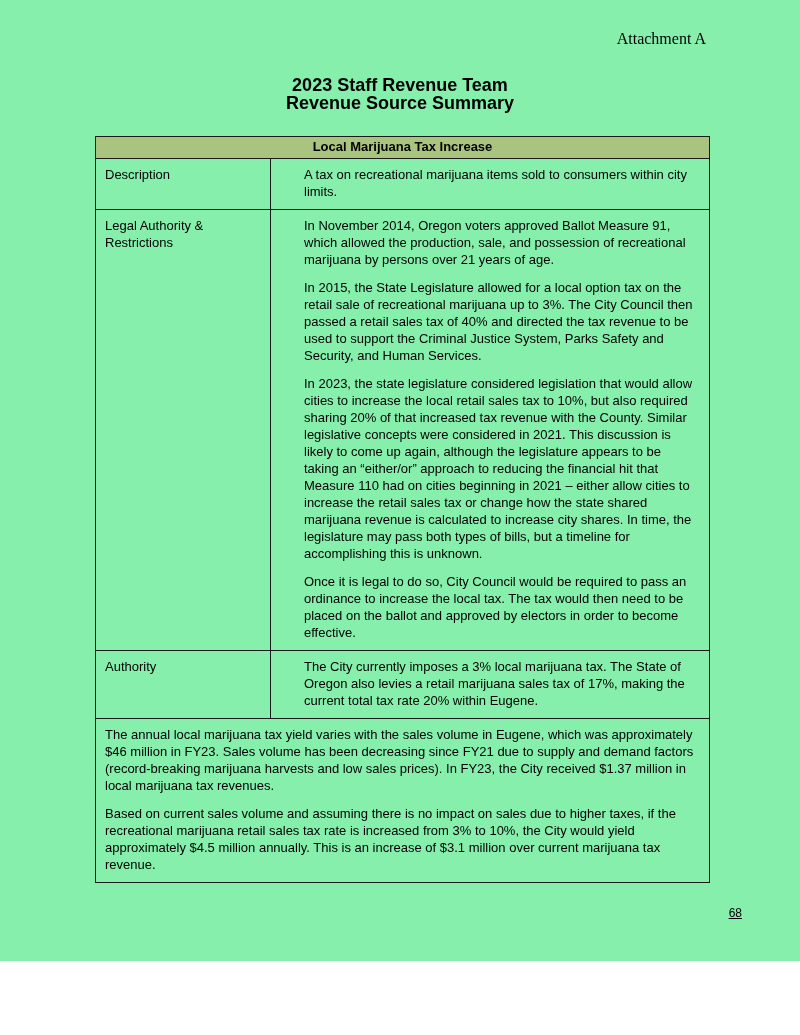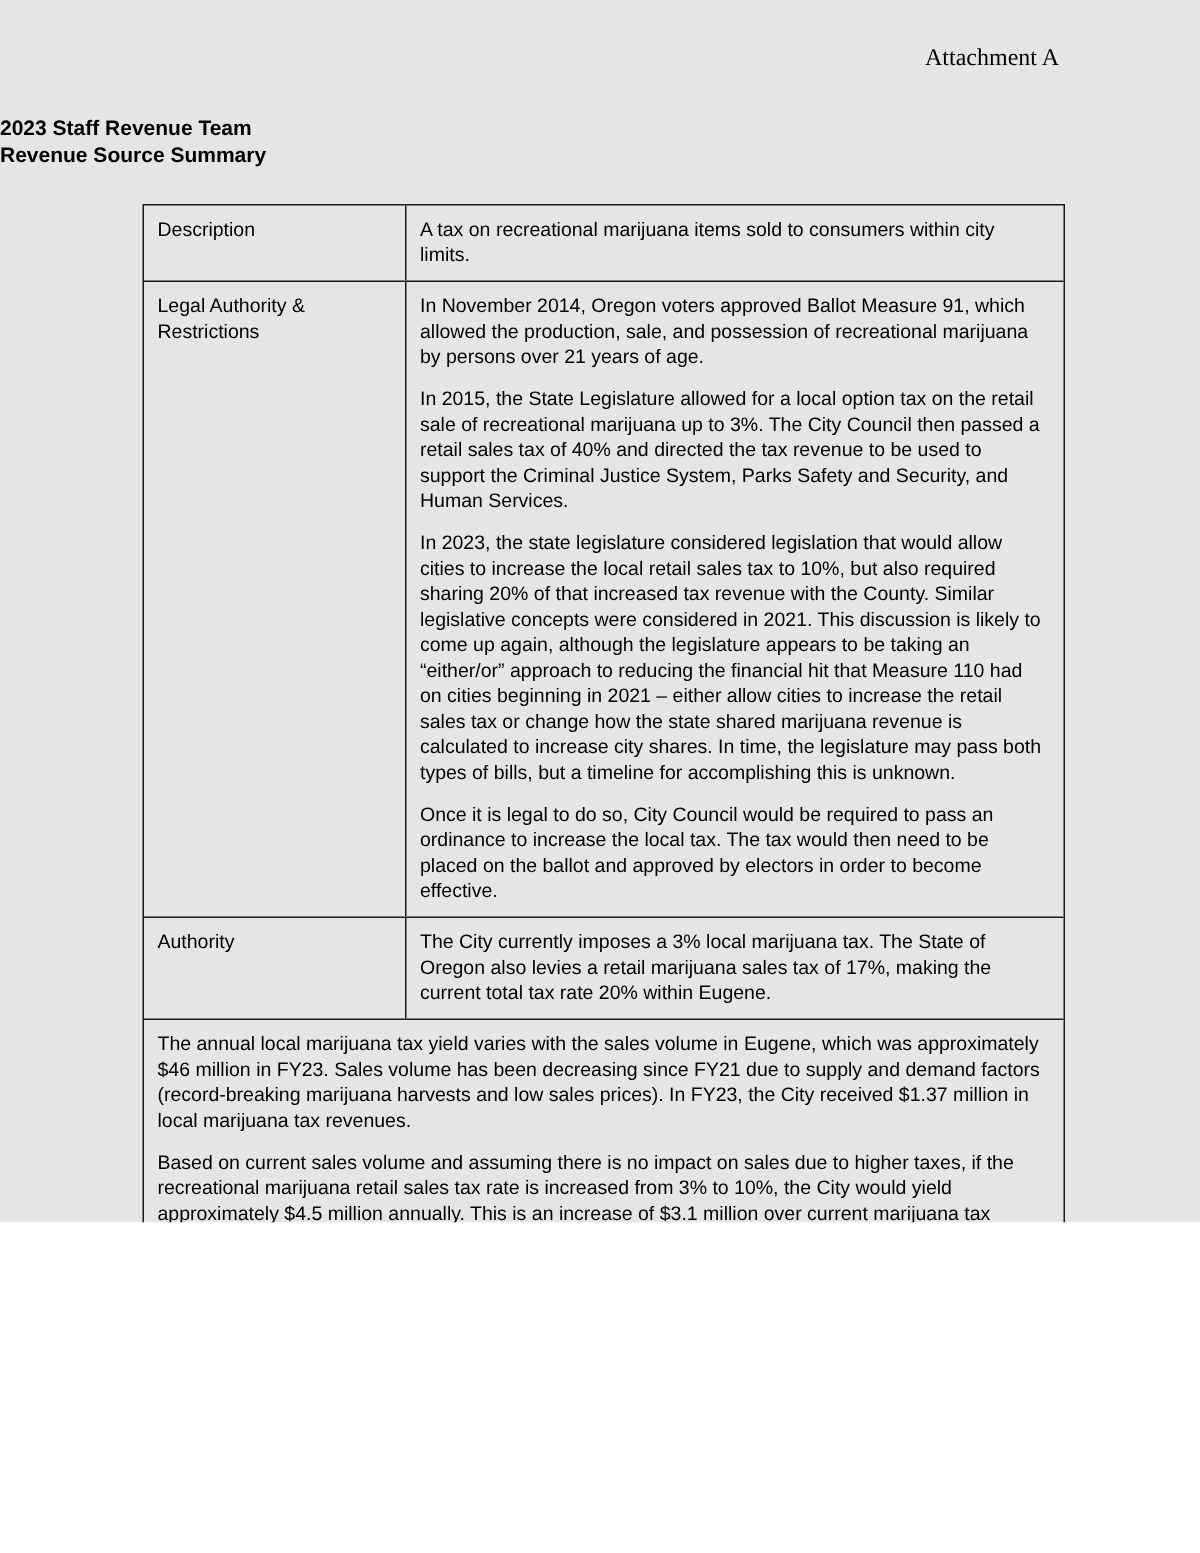--- a/index.html
+++ b/index.html
@@ -1,39 +1,39 @@
 <!DOCTYPE html>
 <html><head>
 <meta charset="utf-8">
 <style>
   html, body { margin: 0; padding: 0; background: #ffffff; }
   .page {
     position: relative;
     width: 800px;
-    height: 815px;
-    background: #e5e5e5;
+    height: 961px;
+    background: #86efac;
     font-family: "Liberation Sans", sans-serif;
     color: #000000;
     overflow: hidden;
   }
   .attachment {
     position: absolute;
     top: 30px;
     right: 94px;
     font-family: "Liberation Serif", serif;
     font-size: 16px;
   }
   .doc-title {
     position: absolute;
     top: 76px;
     left: 0;
     width: 800px;
-    text-align: left;
+    text-align: center;
     font-weight: bold;
-    font-size: 14px;
+    font-size: 18px;
     line-height: 18px;
   }
   .summary-table {
     position: absolute;
     top: 136px;
     left: 95px;
     width: 615px;
     border: 1px solid #1a1a1a;
     box-sizing: border-box;
   }
@@ -42,20 +42,21 @@
     font-weight: bold;
     text-align: center;
     font-size: 13px;
     line-height: 16px;
     padding: 2px 0 3px;
     border-bottom: 1px solid #1a1a1a;
   }
   .table-row {
     display: flex;
     border-bottom: 1px solid #1a1a1a;
+    gap: 24px;
   }
   .table-row:last-child { border-bottom: none; }
   .label-cell {
     flex: 0 0 175px;
     width: 175px;
     box-sizing: border-box;
     border-right: 1px solid #1a1a1a;
     padding: 7px 4px 8px 9px;
     font-size: 13px;
     line-height: 17px;
@@ -100,20 +101,21 @@
 
   <div class="attachment">Attachment A</div>
 
   <div class="doc-title">
     <div>2023 Staff Revenue Team</div>
     <div>Revenue Source Summary</div>
   </div>
 
   <div class="summary-table">
 
+    <div class="table-header">Local Marijuana Tax Increase</div>
 
     <div class="table-row">
       <div class="label-cell">Description</div>
       <div class="content-cell">
         <p>A tax on recreational marijuana items sold to consumers within city limits.</p>
       </div>
     </div>
 
     <div class="table-row">
       <div class="label-cell">Legal Authority &amp; Restrictions</div>

